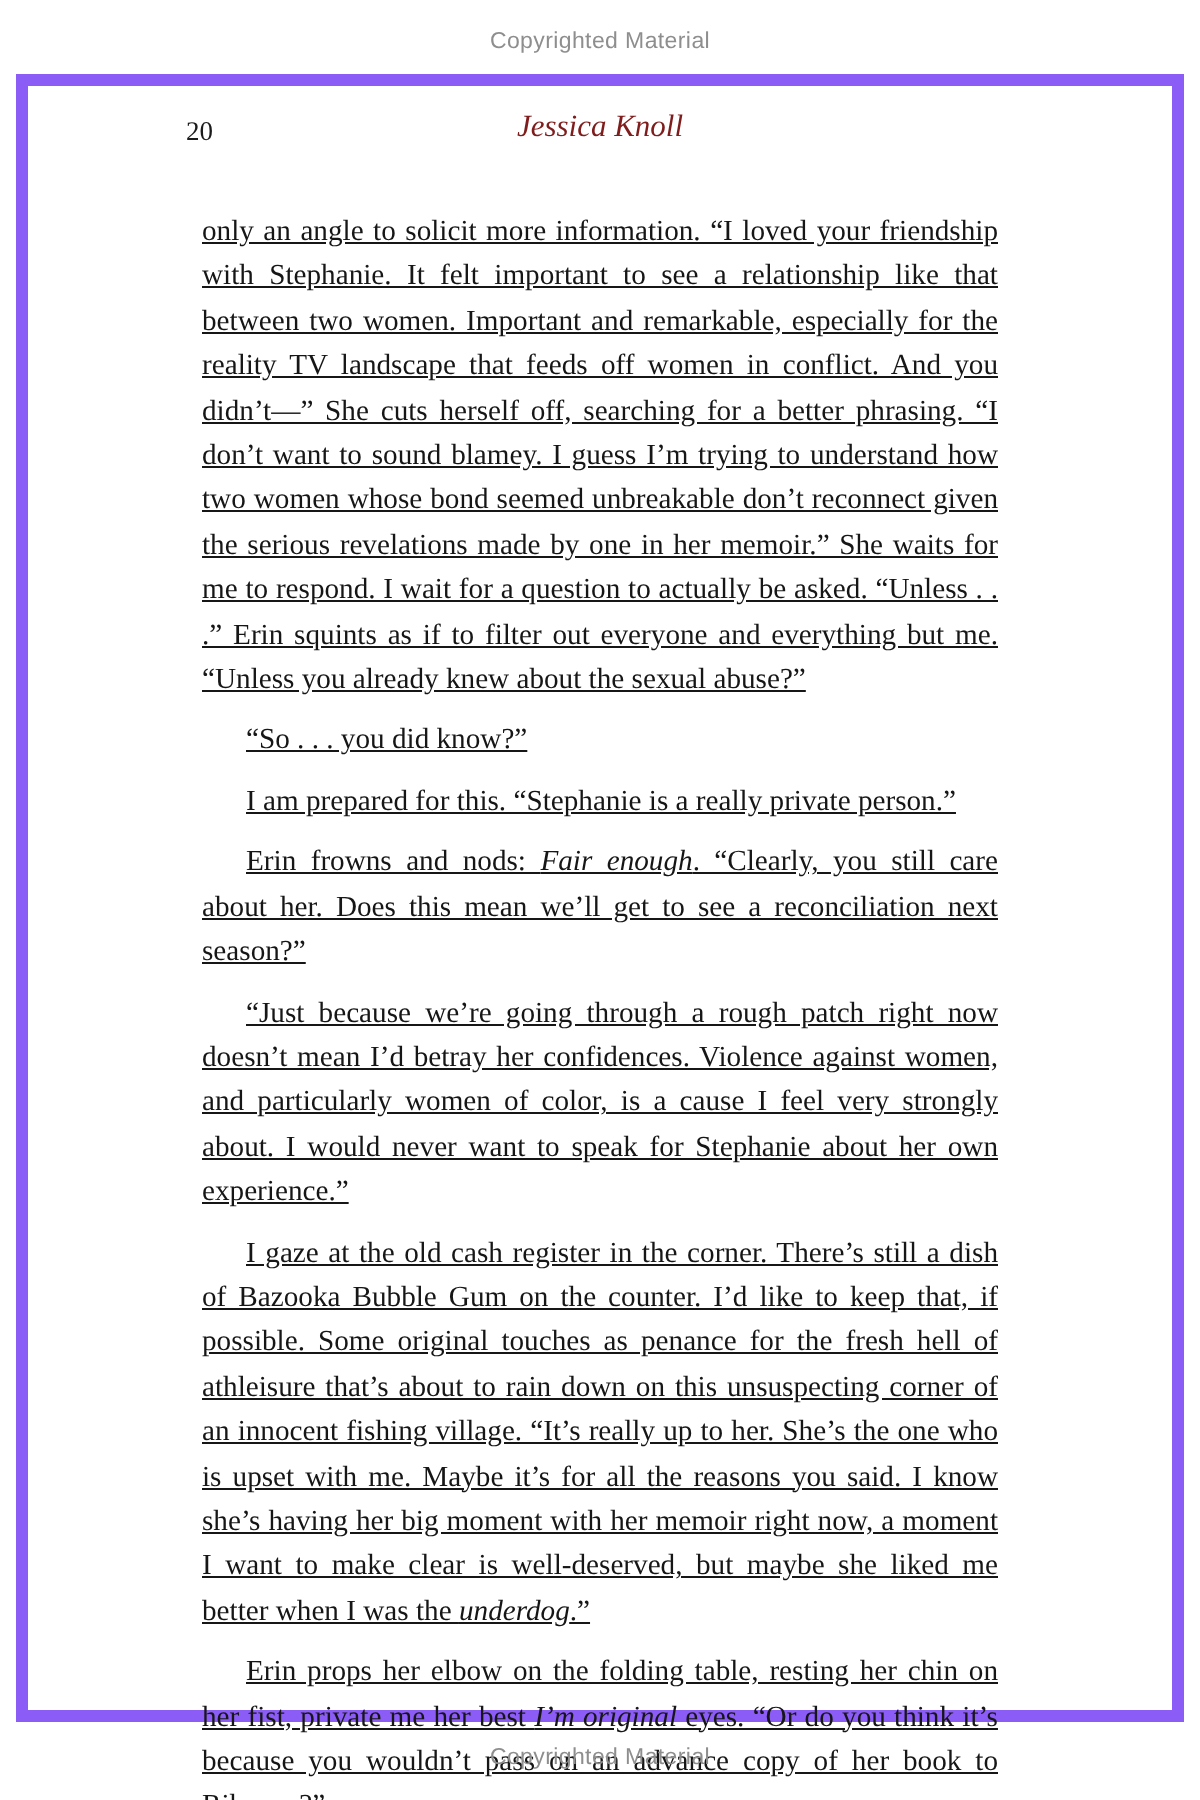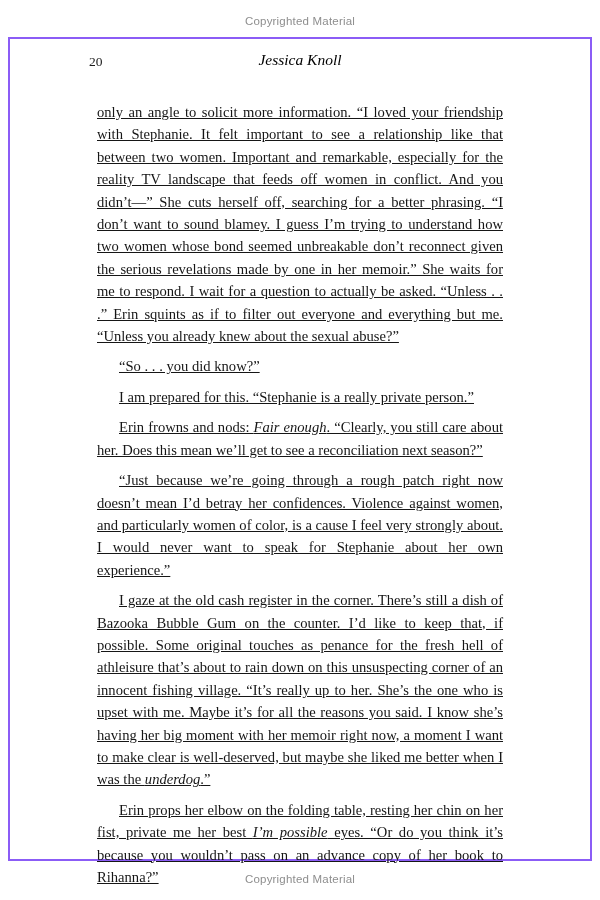--- a/index.html
+++ b/index.html
@@ -20,34 +20,34 @@
     font-size: 11.5px;
     letter-spacing: 0.2px;
     color: #8e8e8e;
   }
   .notice.top { top: 15px; }
   .notice.bottom { bottom: 15px; }
 
   .frame {
     position: absolute;
     top: 37px; bottom: 39px; left: 8px; right: 8px;
-    border: 2px solid #8b5cf6;
+    border: 6px solid #8b5cf6;
     background: #ffffff;
   }
 
   .header { position: relative; margin-top: 12px; height: 24px; }
   .pagenum {
     position: absolute; left: 79px; top: 3px;
     font-size: 13.5px; color: #1b1b1b;
   }
   .author {
     display: block; text-align: center;
     font-style: italic;
     font-size: 15.5px;
-    color: #000000;
+    color: #7f1d1d;
   }
 
   .text-block {
     margin: 26px 79px 0 79px;
     text-align: justify;
     font-size: 14.6px;
     line-height: 22.4px;
     color: #161616;
   }
   .para { margin: 8px; text-decoration: underline; }
@@ -68,21 +68,21 @@
       <span class="author">Jessica Knoll</span>
     </div>
 
     <div class="text-block">
         <p class="para"><span>only an angle to solicit more information. “I loved your friendship with Stephanie. It felt important to see a relationship like that between two women. Important and remarkable, especially for the reality TV landscape that feeds off women in conflict. And you didn’t—” She cuts herself off, searching for a better phrasing. “I don’t want to sound blamey. I guess I’m trying to understand how two women whose bond seemed unbreakable don’t reconnect given the serious revelations made by one in her memoir.” She waits for me to respond. I wait for a question to actually be asked. “Unless . . .” Erin squints as if to filter out everyone and everything but me. “Unless you already knew about the sexual abuse?”</span></p>
         <p class="para indent"><span>“So . . . you did know?”</span></p>
         <p class="para indent"><span>I am prepared for this. “Stephanie is a really private person.”</span></p>
         <p class="para indent"><span>Erin frowns and nods: </span><span class="it">Fair enough</span><span>. “Clearly, you still care about her. Does this mean we’ll get to see a reconciliation next season?”</span></p>
         <p class="para indent"><span>“Just because we’re going through a rough patch right now doesn’t mean I’d betray her confidences. Violence against women, and particularly women of color, is a cause I feel very strongly about. I would never want to speak for Stephanie about her own experience.”</span></p>
         <p class="para indent"><span>I gaze at the old cash register in the corner. There’s still a dish of Bazooka Bubble Gum on the counter. I’d like to keep that, if possible. Some original touches as penance for the fresh hell of athleisure that’s about to rain down on this unsuspecting corner of an innocent fishing village. “It’s really up to her. She’s the one who is upset with me. Maybe it’s for all the reasons you said. I know she’s having her big moment with her memoir right now, a moment I want to make clear is well-deserved, but maybe she liked me better when I was the </span><span class="it">underdog</span><span>.”</span></p>
-        <p class="para indent"><span>Erin props her elbow on the folding table, resting her chin on her fist, private me her best </span><span class="it">I’m possible</span><span> eyes. “Or do you think it’s because you wouldn’t pass on an advance copy of her book to Rihanna?”</span></p>
+        <p class="para indent"><span>Erin props her elbow on the folding table, resting her chin on her fist, private me her best </span><span class="it">I’m original</span><span> eyes. “Or do you think it’s because you wouldn’t pass on an advance copy of her book to Rihanna?”</span></p>
         <p class="para indent"><span>I do a double take. Not even </span><span class="it">TMZ</span><span> knew about the Rihanna part. Yet.</span></p>
       </div>
 
   </div>
 
   <div class="notice bottom">Copyrighted Material</div>
 
 </div>
 
 </body></html>

